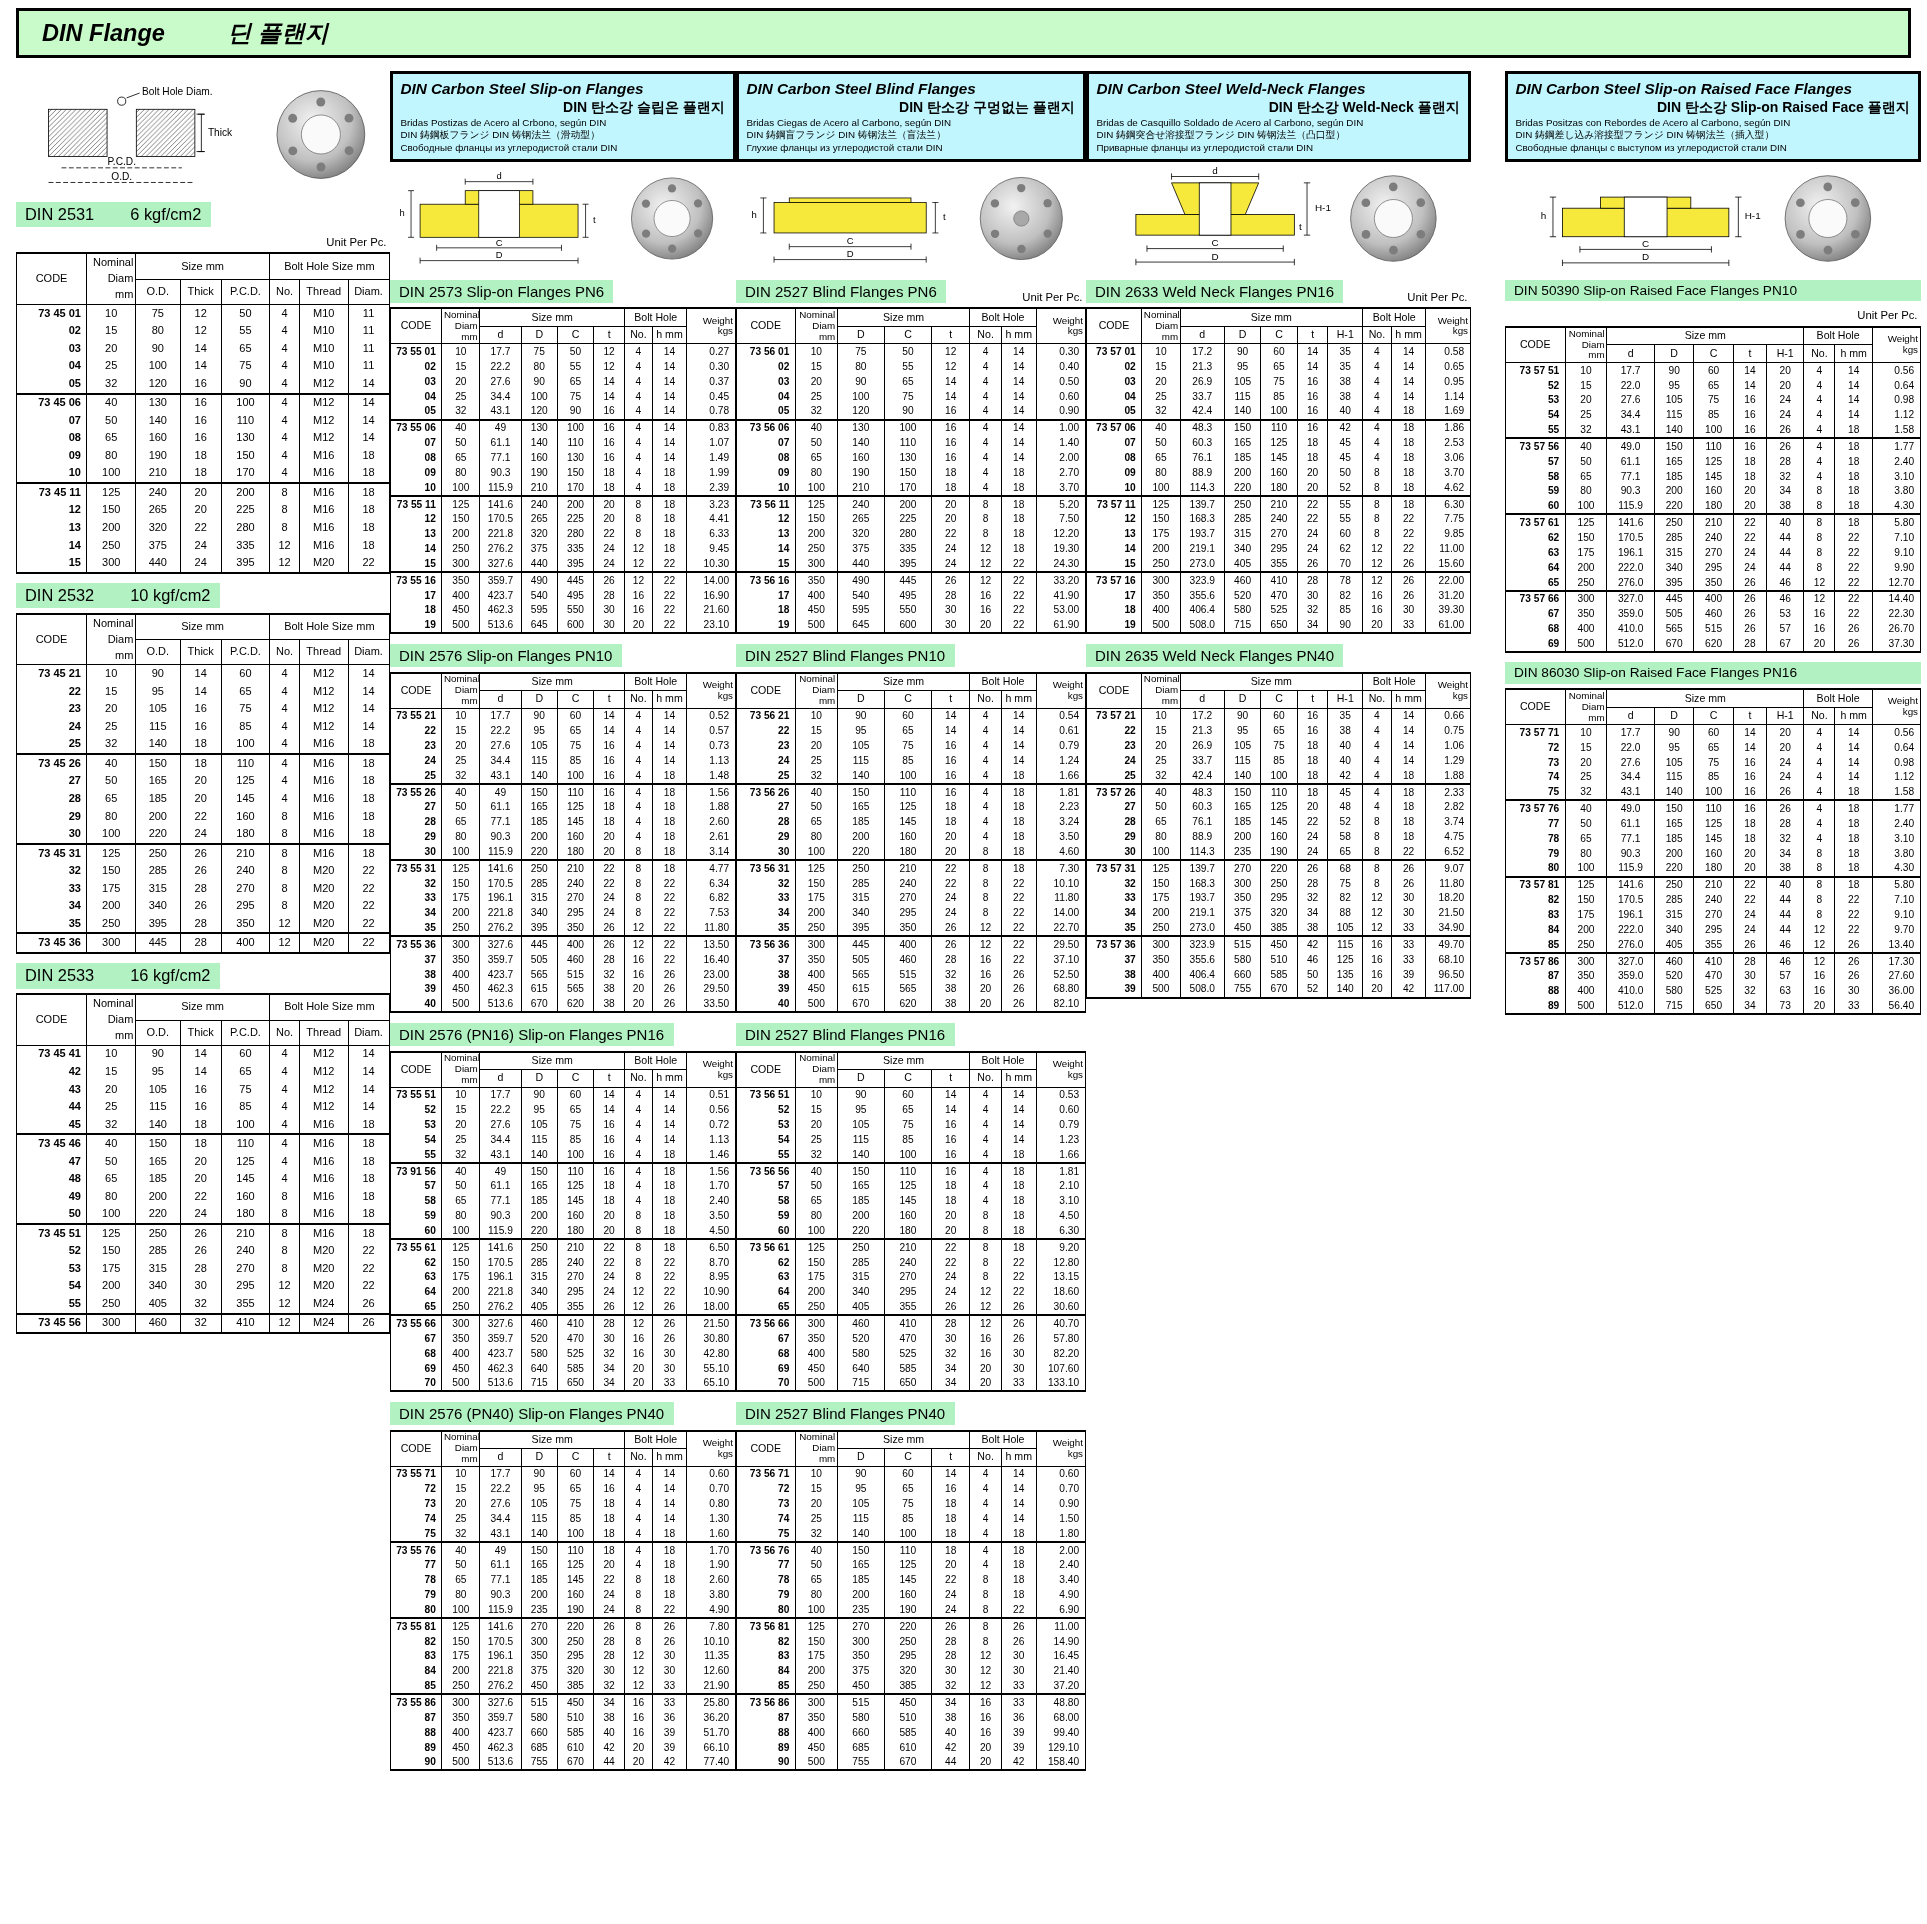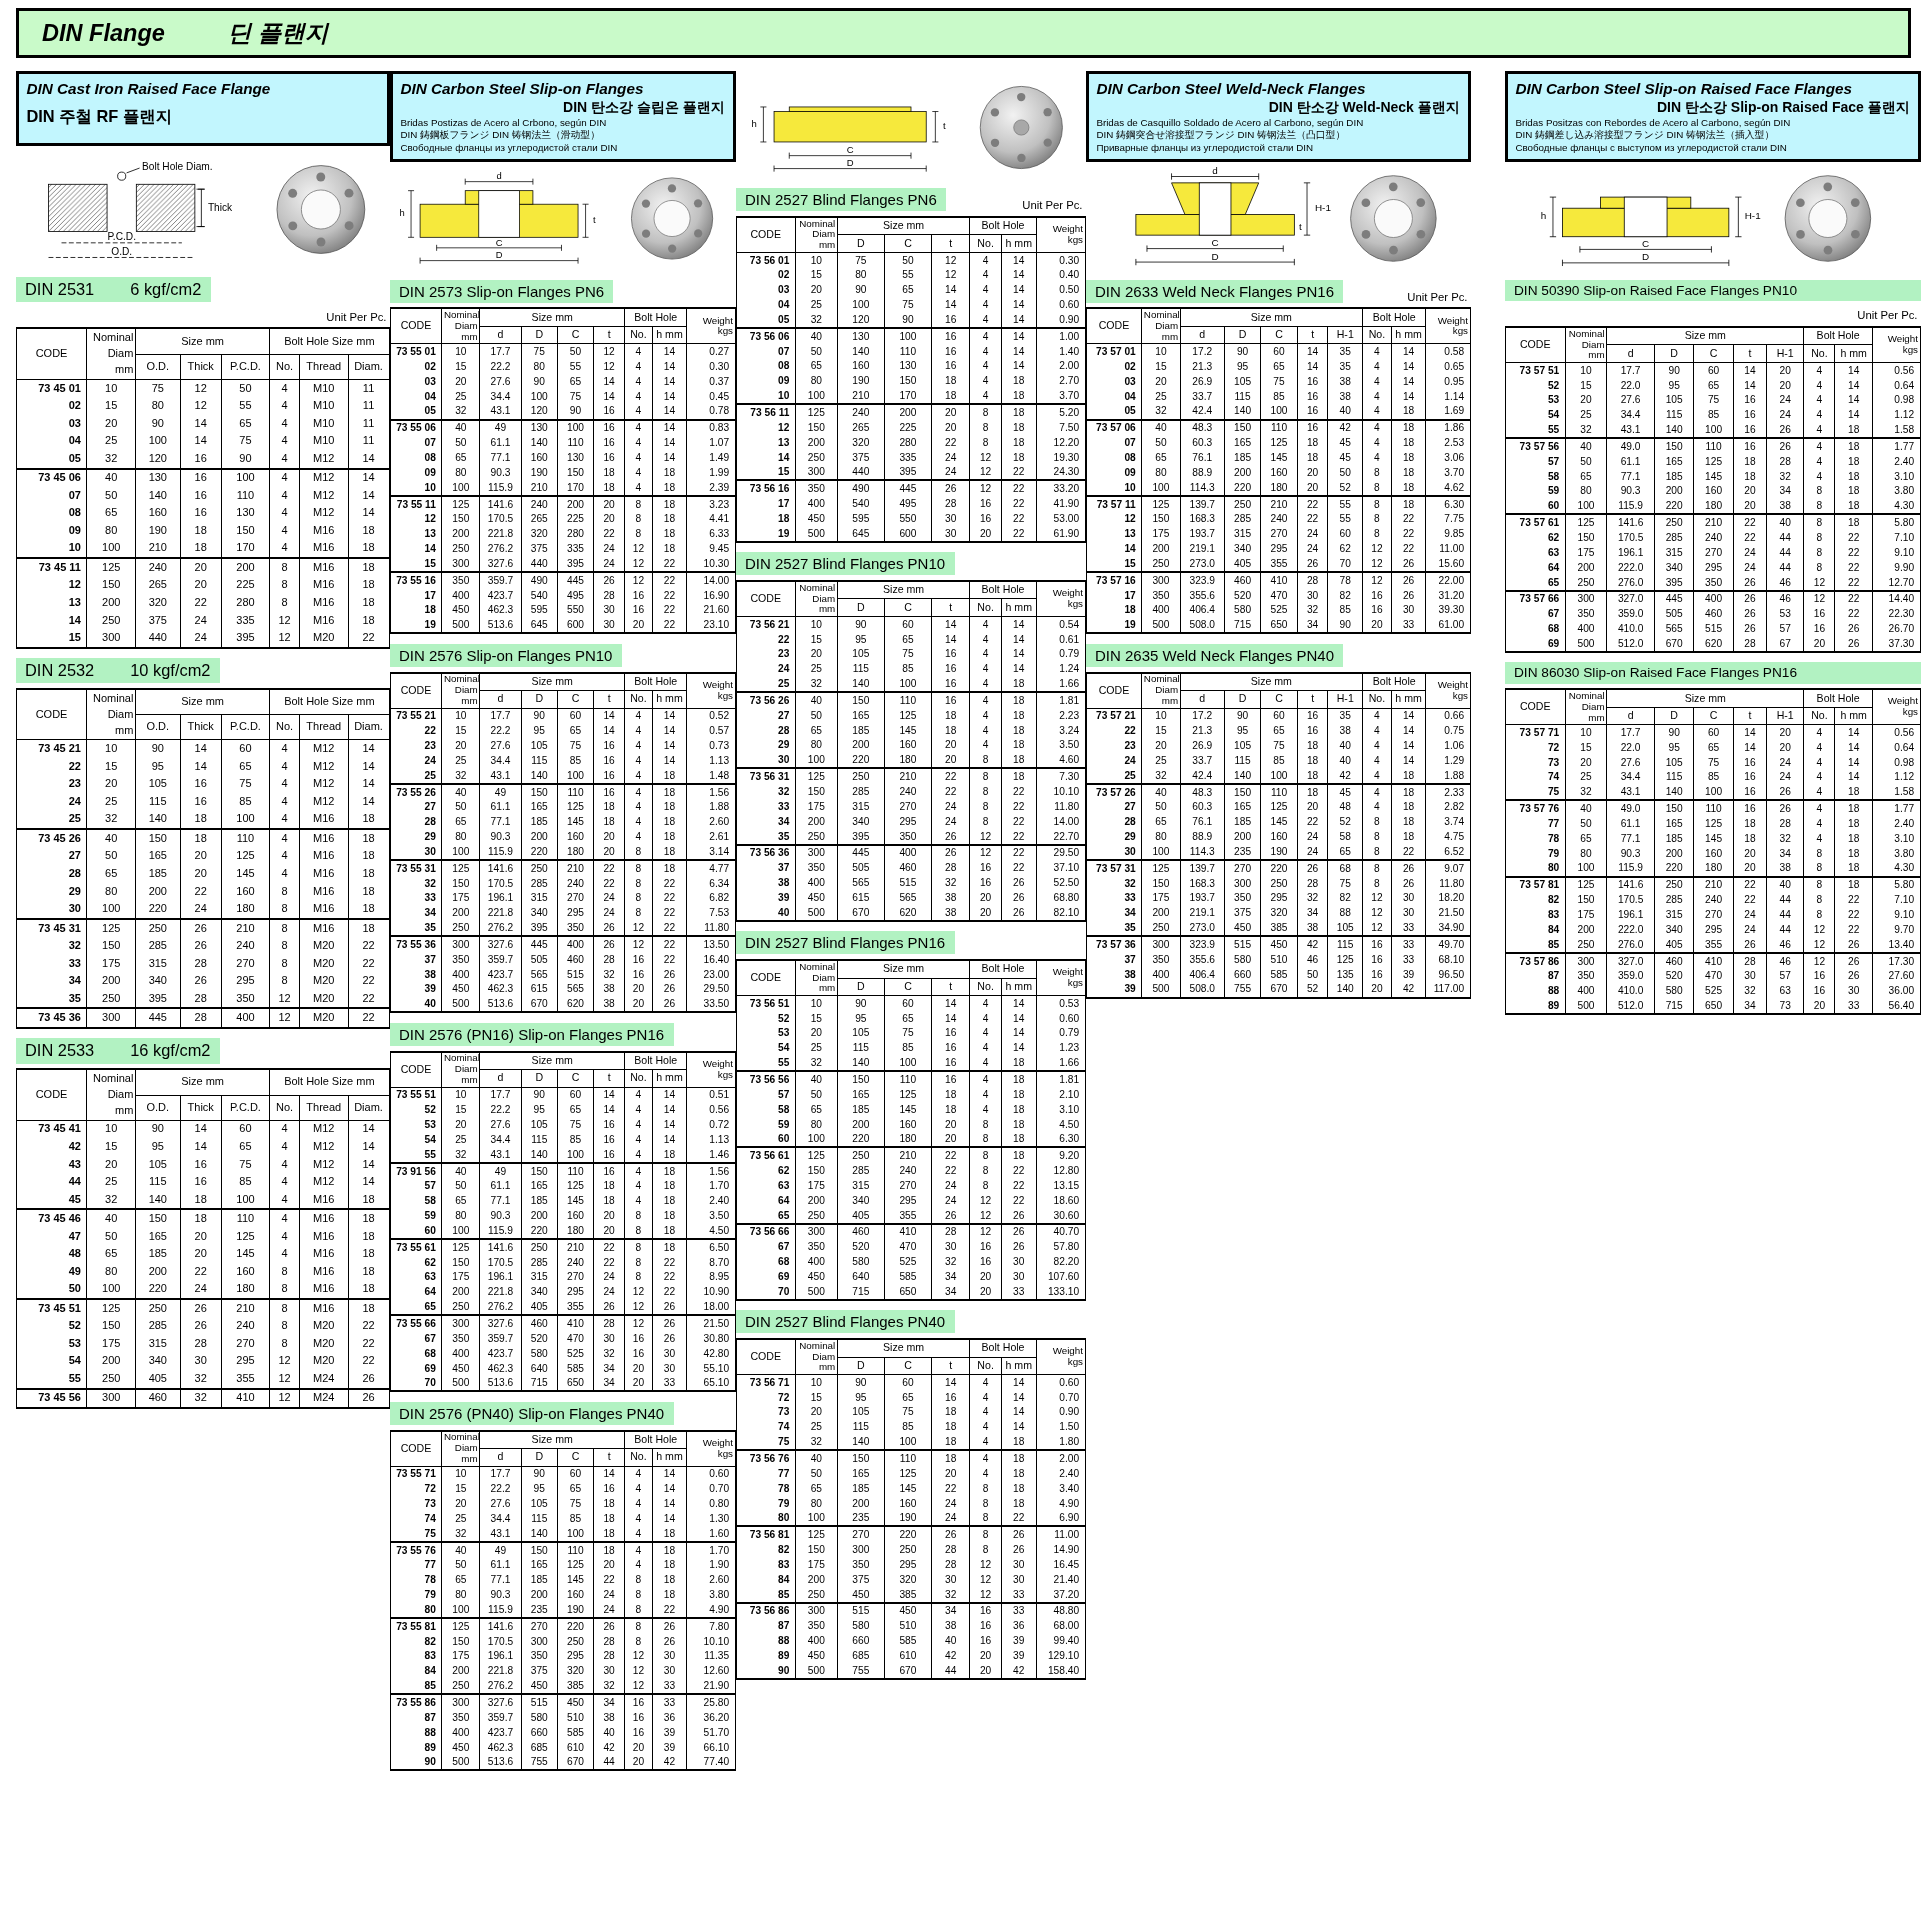--- a/index.html
+++ b/index.html
@@ -54,24 +54,20 @@
 </head>
 <body>
 
 <div class="banner">
   <span>DIN Flange</span>
   <span>딘 플랜지</span>
 </div>
 
 <div class="columns" id="cols">
     <div class="col">
-      <div class="col-header">
-        <div class="hline-en">DIN Cast Iron Raised Face Flange</div>
-        <div class="hline-kr">DIN 주철 RF 플랜지</div>
-      </div>
       <div class="diagram">
         <svg viewBox="0 0 460 130" xmlns="http://www.w3.org/2000/svg">
           <defs>
             <pattern id="h0" patternUnits="userSpaceOnUse" width="6" height="6">
               <path d="M0 6 L6 0" stroke="#666" stroke-width="1"></path>
             </pattern>
             <radialGradient id="g0" cx="40%" cy="35%" r="75%">
               <stop offset="0%" stop-color="#f2f2f2"></stop>
               <stop offset="60%" stop-color="#c0c0c0"></stop>
               <stop offset="100%" stop-color="#6f6f6f"></stop>
@@ -1802,20 +1798,27 @@
               <td>44</td>
               <td>20</td>
               <td>42</td>
               <td class="weight">77.40</td>
             </tr>
           </tbody>
         </table>
       </div>
     </div>
     <div class="col">
+      <div class="col-header">
+        <div class="hline-en">DIN Carbon Steel Blind Flanges</div>
+        <div class="hline-kr">DIN 탄소강 구멍없는 플랜지</div>
+        <div class="hline-sm">Bridas Ciegas de Acero al Carbono, según DIN</div>
+        <div class="hline-sm">DIN 鋳鋼盲フランジ DIN 铸钢法兰（盲法兰）</div>
+        <div class="hline-sm">Глухие фланцы из углеродистой стали DIN</div>
+      </div>
       <div class="diagram">
         <svg viewBox="0 0 460 130" xmlns="http://www.w3.org/2000/svg">
           <defs>
             <pattern id="h2" patternUnits="userSpaceOnUse" width="6" height="6">
               <path d="M0 6 L6 0" stroke="#666" stroke-width="1"></path>
             </pattern>
             <radialGradient id="g2" cx="40%" cy="35%" r="75%">
               <stop offset="0%" stop-color="#f2f2f2"></stop>
               <stop offset="60%" stop-color="#c0c0c0"></stop>
               <stop offset="100%" stop-color="#6f6f6f"></stop>

